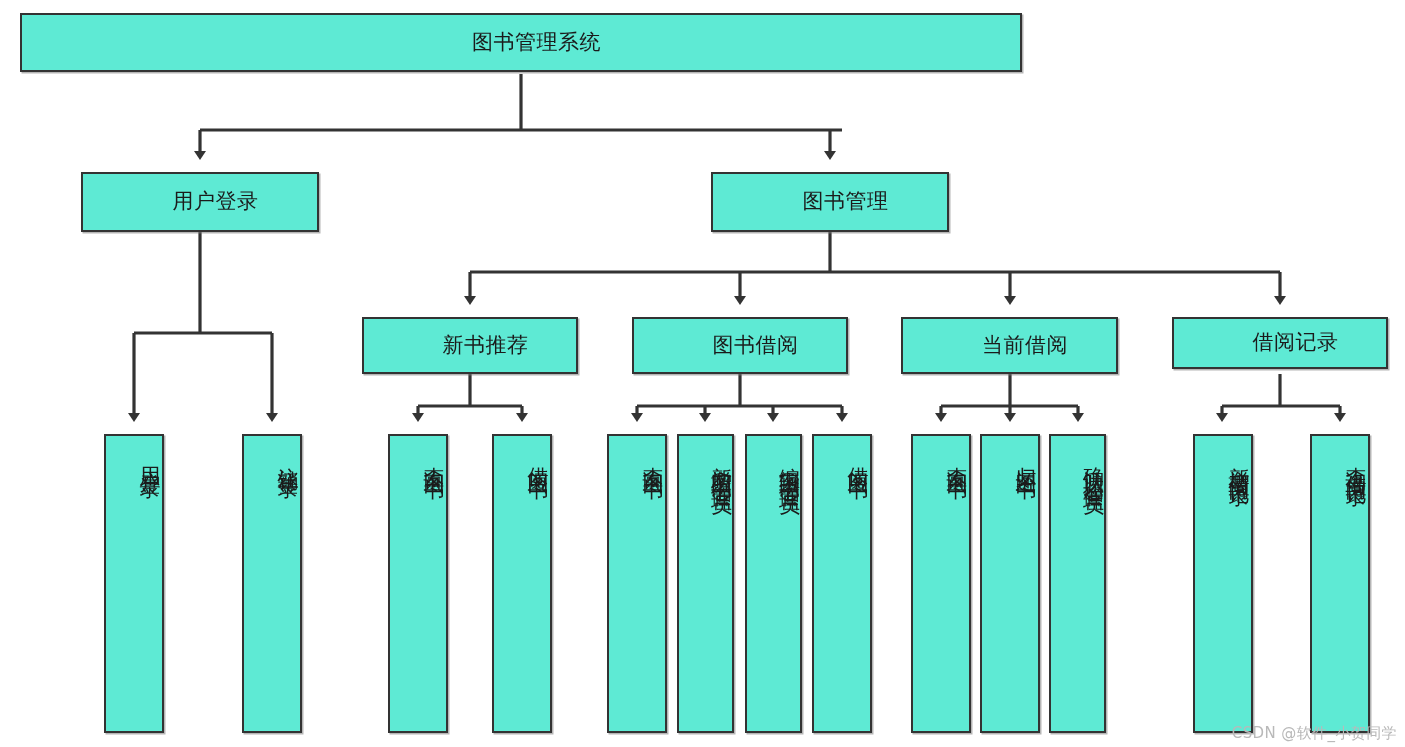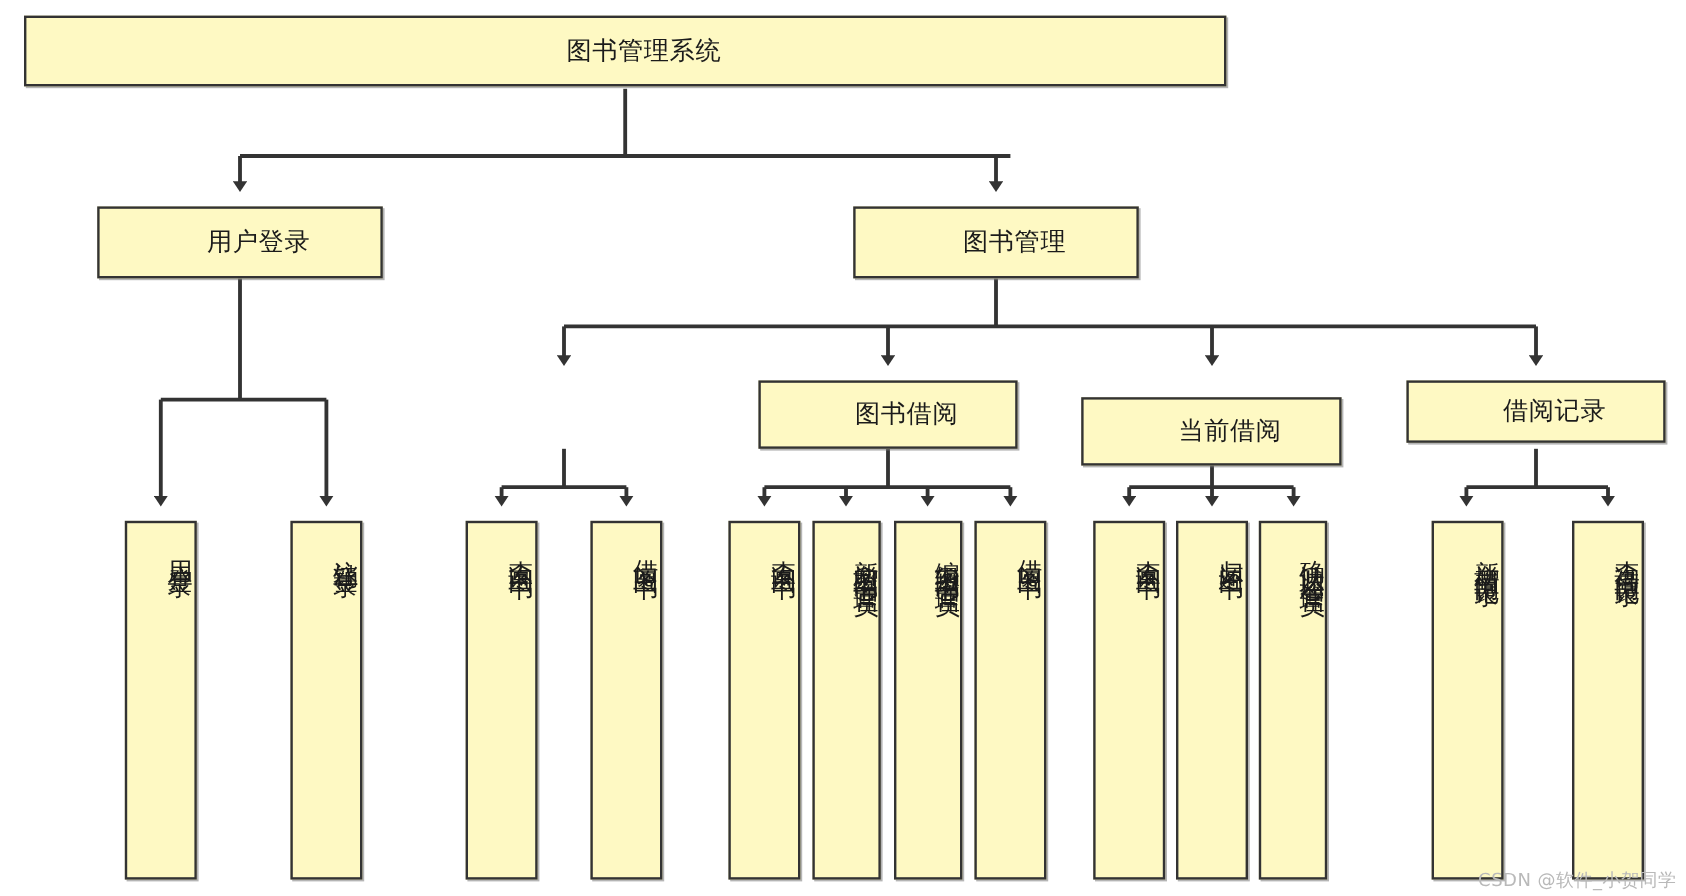--- a/index.html
+++ b/index.html
@@ -22,21 +22,21 @@
     position: absolute;
     left: 0;
     top: 0;
     width: 1405px;
     height: 747px;
     pointer-events: none;
   }
   .node {
     position: absolute;
     box-sizing: border-box;
-    background: #fef9c3;
+    background: #5eead4;
     border: 2px solid #333333;
     box-shadow: 1.5px 1.5px 0 0 rgba(120,120,120,0.55);
     display: flex;
     align-items: center;
     justify-content: center;
     color: #1b1b1b;
     padding-left: 31px;
   }
   .node-label {
     display: block;
@@ -137,24 +137,27 @@
     <span class="node-label">图书管理系统</span>
   </div>
 
   <div class="node horiz" style="left:81px; top:172px; width:238px; height:60px;">
     <span class="node-label">用户登录</span>
   </div>
   <div class="node horiz" style="left:711px; top:172px; width:238px; height:60px;">
     <span class="node-label">图书管理</span>
   </div>
 
+  <div class="node horiz" style="left:362px; top:317px; width:216px; height:57px;">
+    <span class="node-label">新书推荐</span>
+  </div>
   <div class="node horiz" style="left:632px; top:317px; width:216px; height:57px;justify-content:center;">
     <span class="node-label">图书借阅</span>
   </div>
-  <div class="node horiz" style="left:901px; top:331px; width:217px; height:57px;">
+  <div class="node horiz" style="left:901px; top:317px; width:217px; height:57px;">
     <span class="node-label">当前借阅</span>
   </div>
   <div class="node horiz" style="left:1172px; top:317px; width:216px; height:52px;">
     <span class="node-label">借阅记录</span>
   </div>
 
   <div class="node vert" style="left:104px; top:434px; width:60px; height:299px;">
     <span class="node-label">用户登录</span>
   </div>
   <div class="node vert" style="left:242px; top:434px; width:60px; height:299px;">

